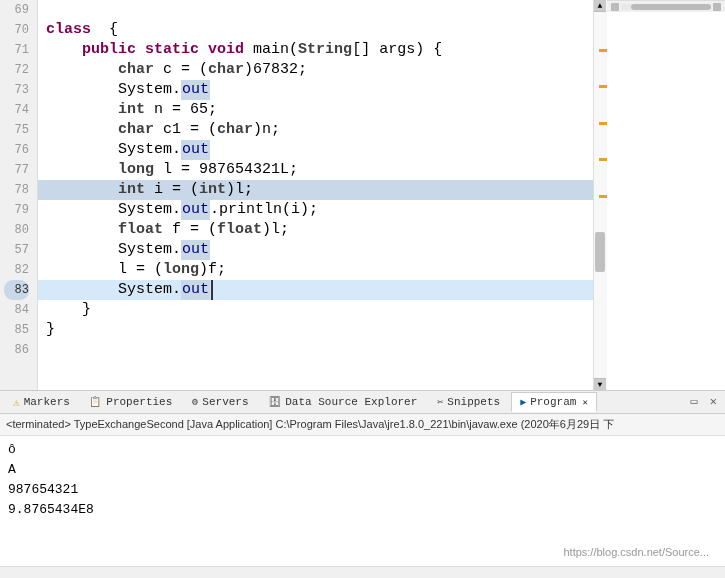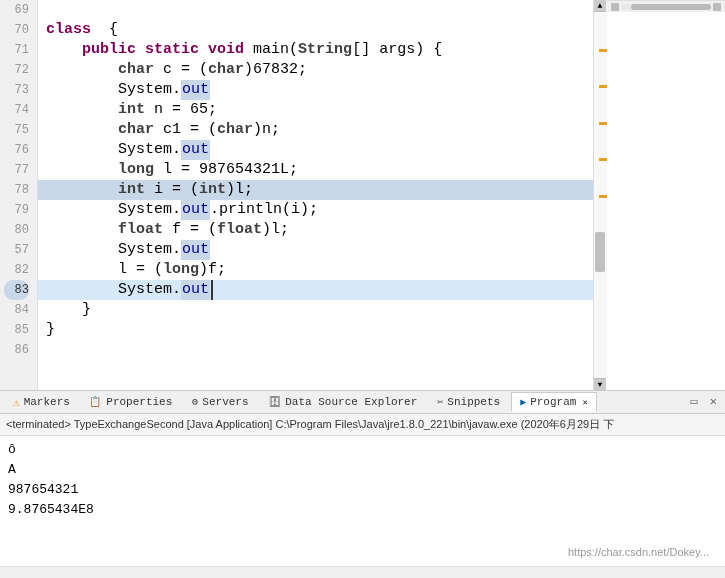--- a/index.html
+++ b/index.html
@@ -391,17 +391,17 @@
 
 <div class="console-area">
   <div class="console-header">
     <span>&lt;terminated&gt; TypeExchangeSecond [Java Application] C:\Program Files\Java\jre1.8.0_221\bin\javaw.exe (2020年6月29日 下</span>
   </div>
   <div class="console-output" style="position:relative;">
     <span class="line">ô</span>
     <span class="line">A</span>
     <span class="line">987654321</span>
     <span class="line">9.8765434E8</span>
-    <div class="watermark">https://char.csdn.net/Dokey...</div>
+    <div class="watermark">https://blog.csdn.net/Source...</div>
   </div>
 
   <div class="bottom-scrollbar"></div>
 </div>
 
 </body></html>

